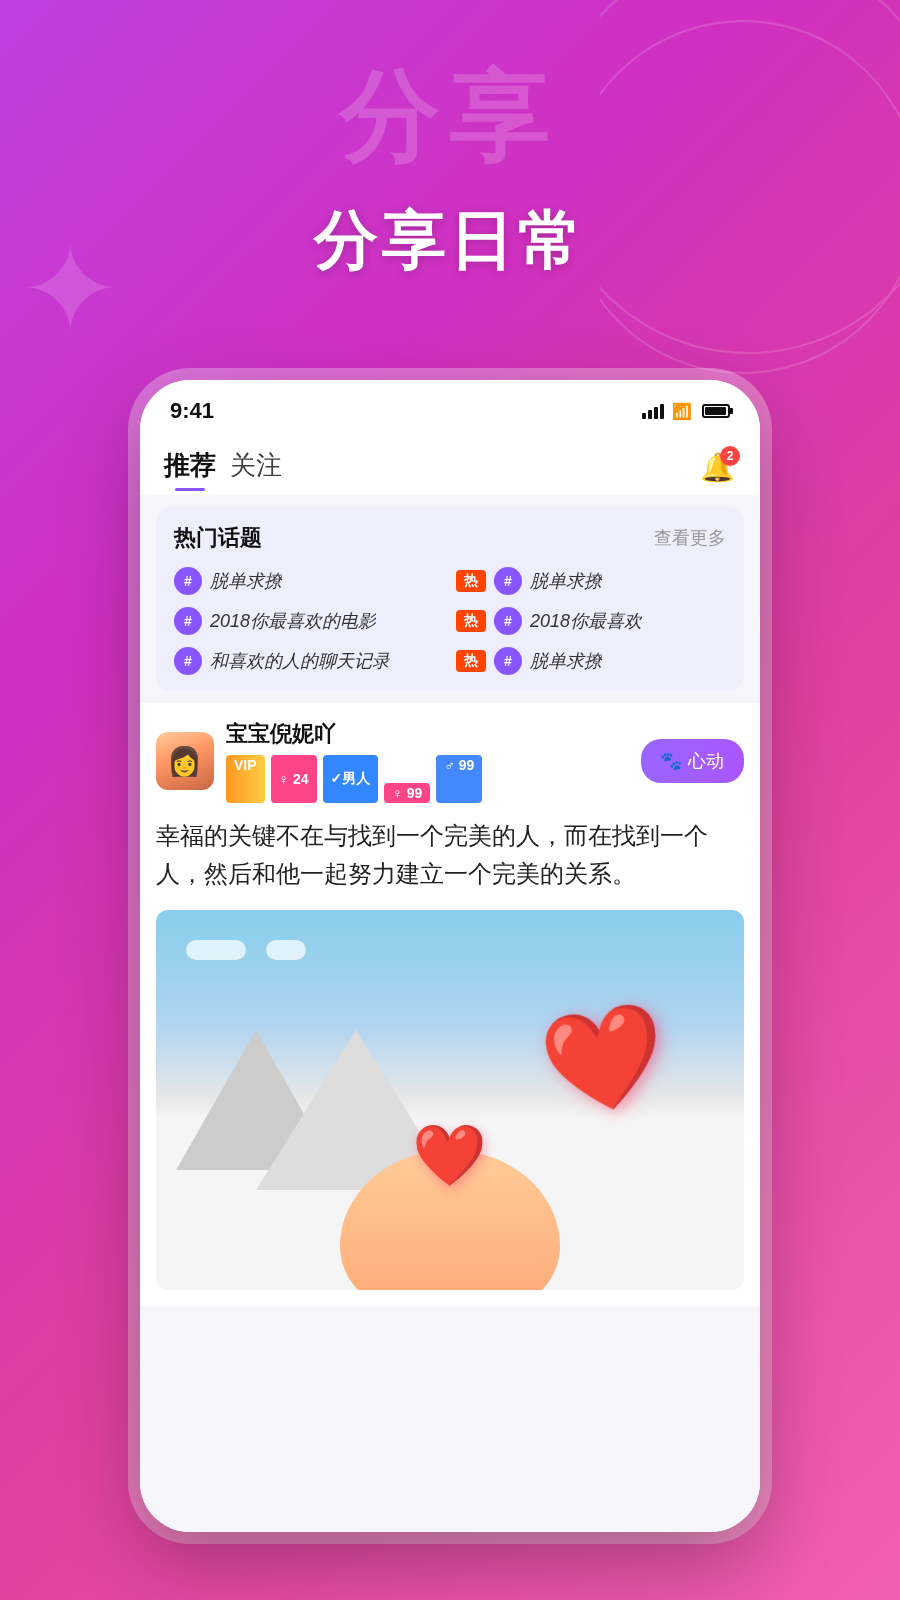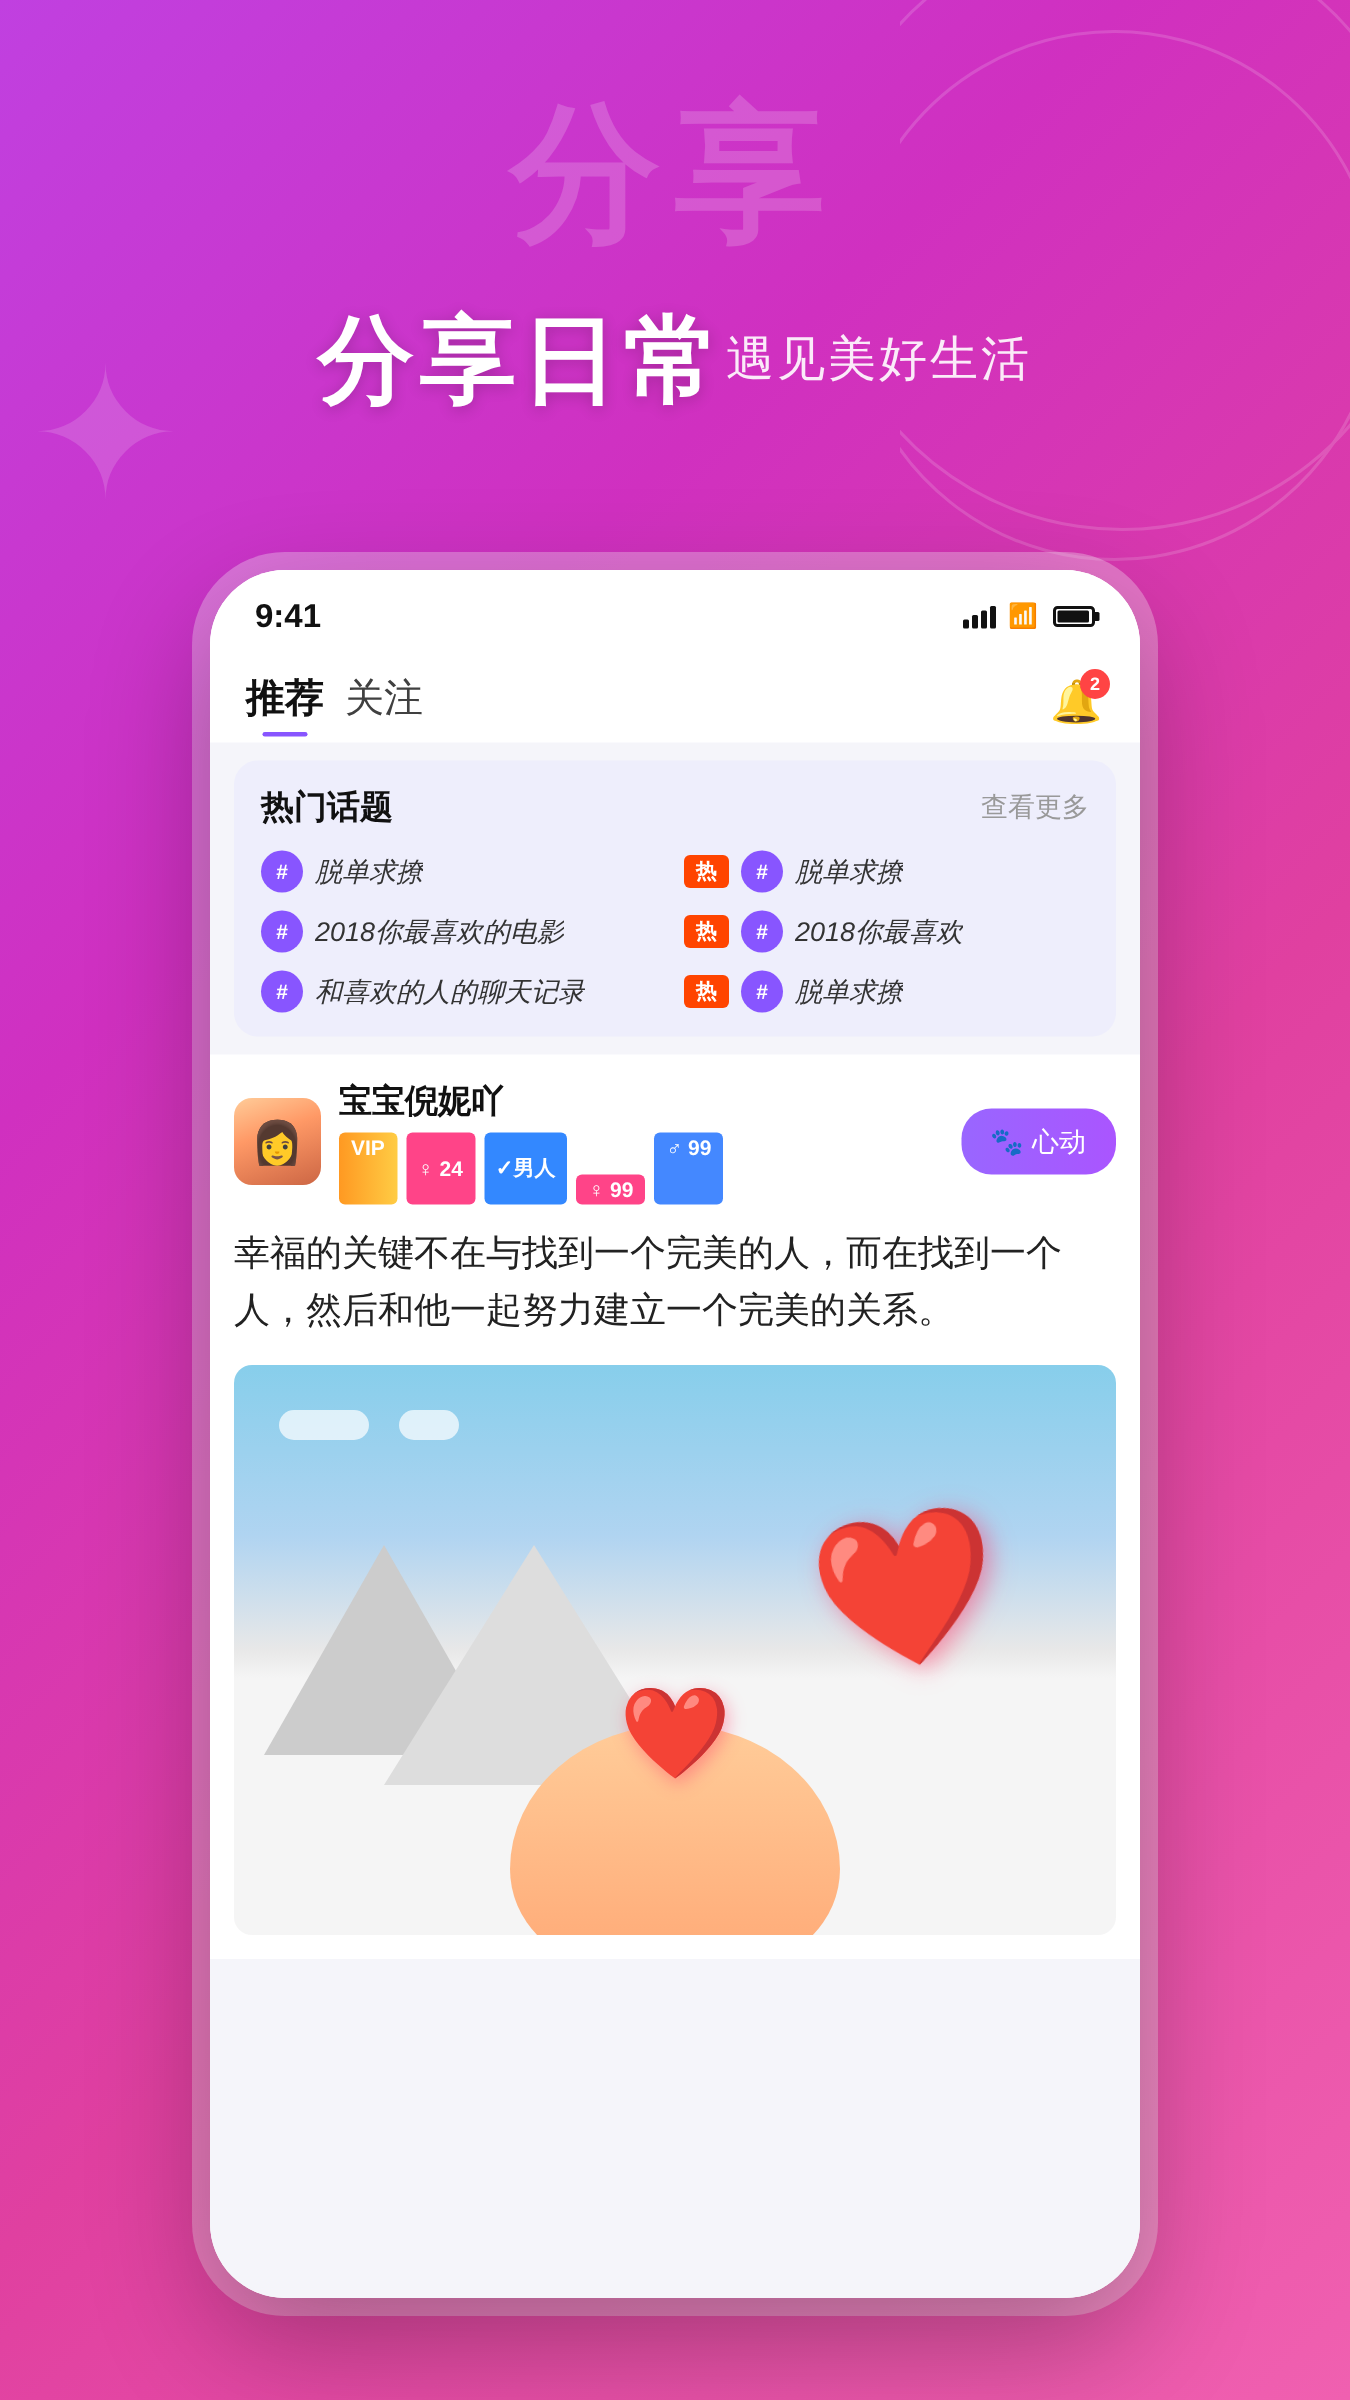--- a/index.html
+++ b/index.html
@@ -50,21 +50,21 @@
     }
 
     
     .header-area {
       position: absolute;
       top: 0;
       left: 0;
       right: 0;
       height: 420px;
       display: flex;
-      flex-direction: row;
+      flex-direction: column;
       align-items: center;
       justify-content: center;
       padding-top: 40px;
     }
     .title-bg {
       font-size: 100px;
       font-weight: 900;
       color: rgba(255,255,255,0.18);
       letter-spacing: 10px;
       position: absolute;
@@ -507,21 +507,20 @@
 </head>
 <body>
 
 <div class="bg-lines"></div>
 
 <div class="bg-star bg-star-1">✦</div>
 
 <div class="header-area">
   <div class="title-bg">分享</div>
   <div class="title-main">分享日常</div>
-  <div class="subtitle">遇见美好生活</div>
 </div>
 
 <div class="phone-wrapper">
   <div class="phone-frame">
 
     <div class="status-bar">
       <span class="status-time">9:41</span>
       <div class="status-icons">
         <div class="signal-bars">
           <div class="signal-bar" style="height:6px"></div>

